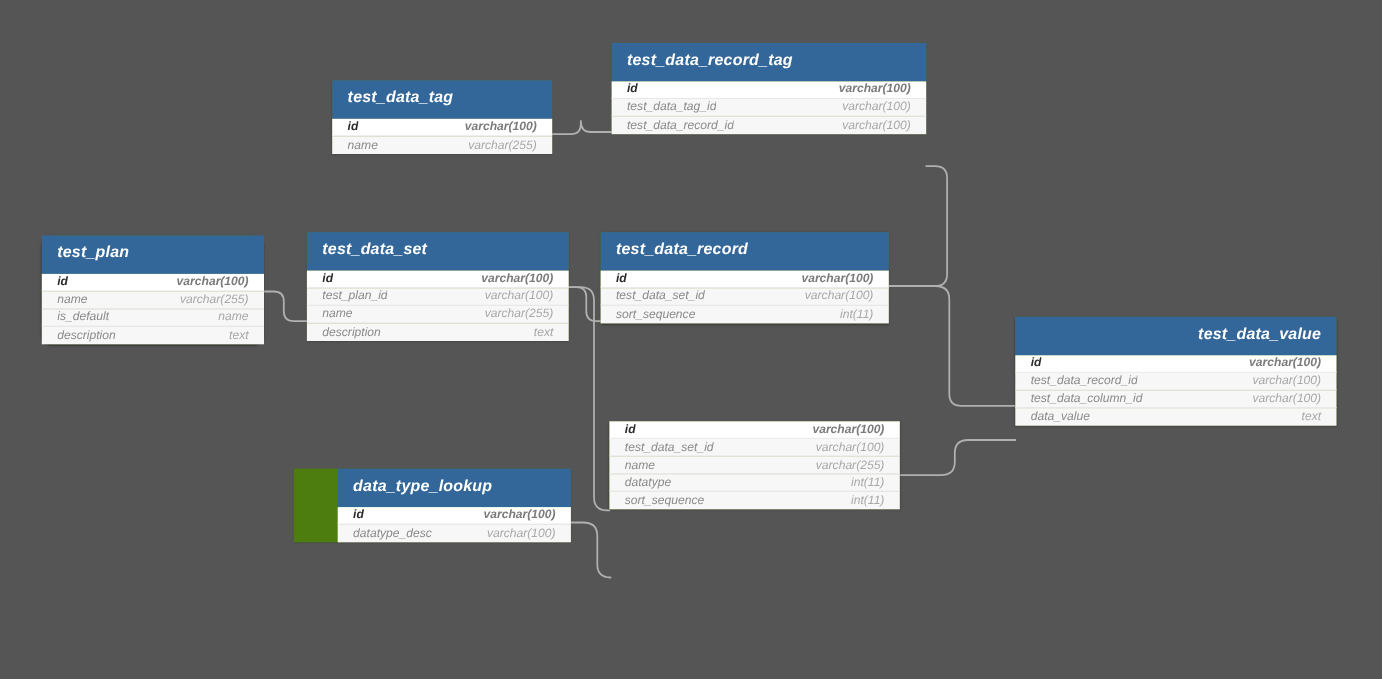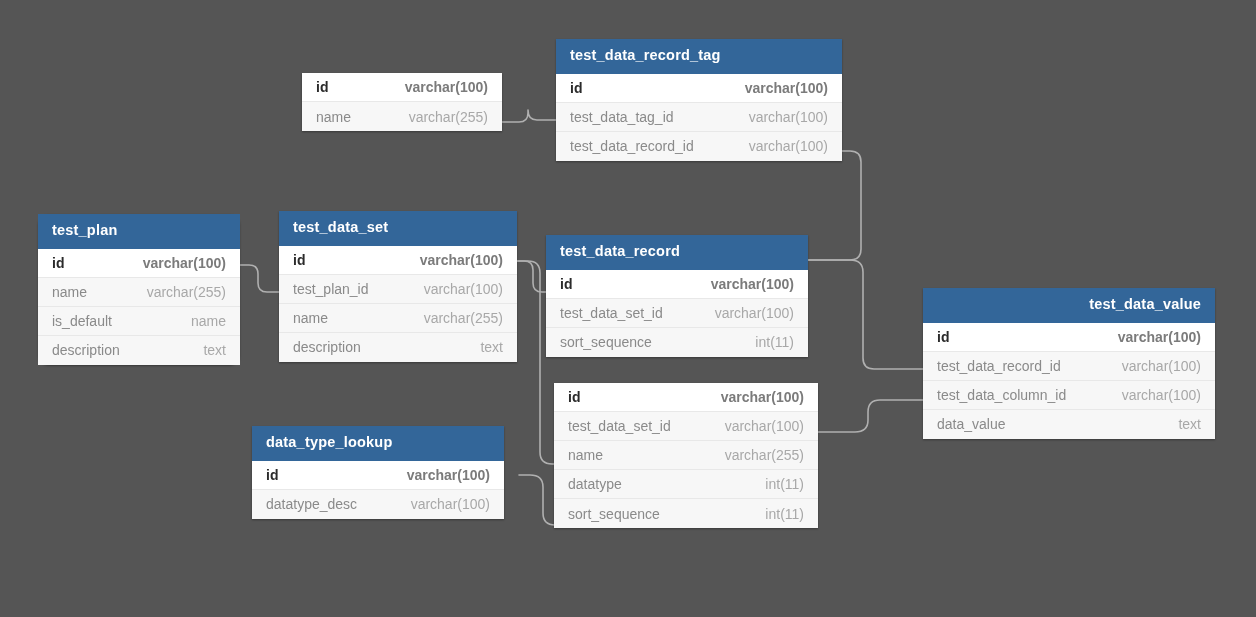--- a/index.html
+++ b/index.html
@@ -21,39 +21,40 @@
     top: 0;
     width: 1256px;
     height: 617px;
     pointer-events: none;
   }
   .entity {
     position: absolute;
     box-sizing: border-box;
     background: #4d7c0f;
     box-shadow: 0 1px 2px rgba(0,0,0,0.35);
+    font-style: italic;
   }
   .entity-header {
     background: #336699;
     color: #ffffff;
     font-weight: bold;
     font-size: 14.5px;
     padding: 9px 14px 10px 14px;
     letter-spacing: 0.2px;
     line-height: 1.1;
   }
   .attr-row {
     display: flex;
     justify-content: space-between;
     align-items: center;
     padding: 0 14px;
-    height: 29px;
+    height: 16px;
     background: #f7f7f7;
     border-bottom: 1px solid #e8e8e8;
-    font-size: 14px;
+    font-size: 11px;
     color: #8a8a8a;
     box-sizing: border-box;
   }
   .attr-row:last-child {
     border-bottom: none;
   }
   .attr-row.pk {
     background: #ffffff;
     color: #2b2b2b;
     font-weight: bold;
@@ -92,20 +93,21 @@
 
       <path d="M808,260 L850,260 Q863,260 863,272 L863,358 Q863,369 874,369 L923,369"></path>
 
       <path d="M818,432 L855,432 Q868,432 868,420 L868,412 Q868,400 880,400 L923,400"></path>
 
       <path d="M519,475 L530,475 Q543,475 543,487 L543,513 Q543,525 555,525 L554,525"></path>
     </g>
   </svg>
 
 <div class="entity" style="left: 302px; top: 73px; width: 200px;">
+      <div class="entity-header">test_data_tag</div>
       <div class="attr-row pk">
         <span class="attr-name">id</span>
         <span class="attr-type">varchar(100)</span>
       </div>
       <div class="attr-row">
         <span class="attr-name">name</span>
         <span class="attr-type">varchar(255)</span>
       </div>
     </div>
     <div class="entity" style="left: 556px; top: 39px; width: 286px;">
@@ -154,21 +156,21 @@
       </div>
       <div class="attr-row">
         <span class="attr-name">name</span>
         <span class="attr-type">varchar(255)</span>
       </div>
       <div class="attr-row">
         <span class="attr-name">description</span>
         <span class="attr-type">text</span>
       </div>
     </div>
-    <div class="entity" style="left: 546px; top: 211px; width: 262px; margin-top: 24px;">
+    <div class="entity" style="left: 546px; top: 211px; width: 262px;">
       <div class="entity-header">test_data_record</div>
       <div class="attr-row pk">
         <span class="attr-name">id</span>
         <span class="attr-type">varchar(100)</span>
       </div>
       <div class="attr-row">
         <span class="attr-name">test_data_set_id</span>
         <span class="attr-type">varchar(100)</span>
       </div>
       <div class="attr-row">
@@ -210,21 +212,21 @@
       </div>
       <div class="attr-row">
         <span class="attr-name">datatype</span>
         <span class="attr-type">int(11)</span>
       </div>
       <div class="attr-row">
         <span class="attr-name">sort_sequence</span>
         <span class="attr-type">int(11)</span>
       </div>
     </div>
-    <div class="entity" style="left: 252px; top: 426px; width: 252px;">
+    <div class="entity" style="left: 267px; top: 426px; width: 252px; padding-left: 40px;">
       <div class="entity-header">data_type_lookup</div>
       <div class="attr-row pk">
         <span class="attr-name">id</span>
         <span class="attr-type">varchar(100)</span>
       </div>
       <div class="attr-row">
         <span class="attr-name">datatype_desc</span>
         <span class="attr-type">varchar(100)</span>
       </div>
     </div>

